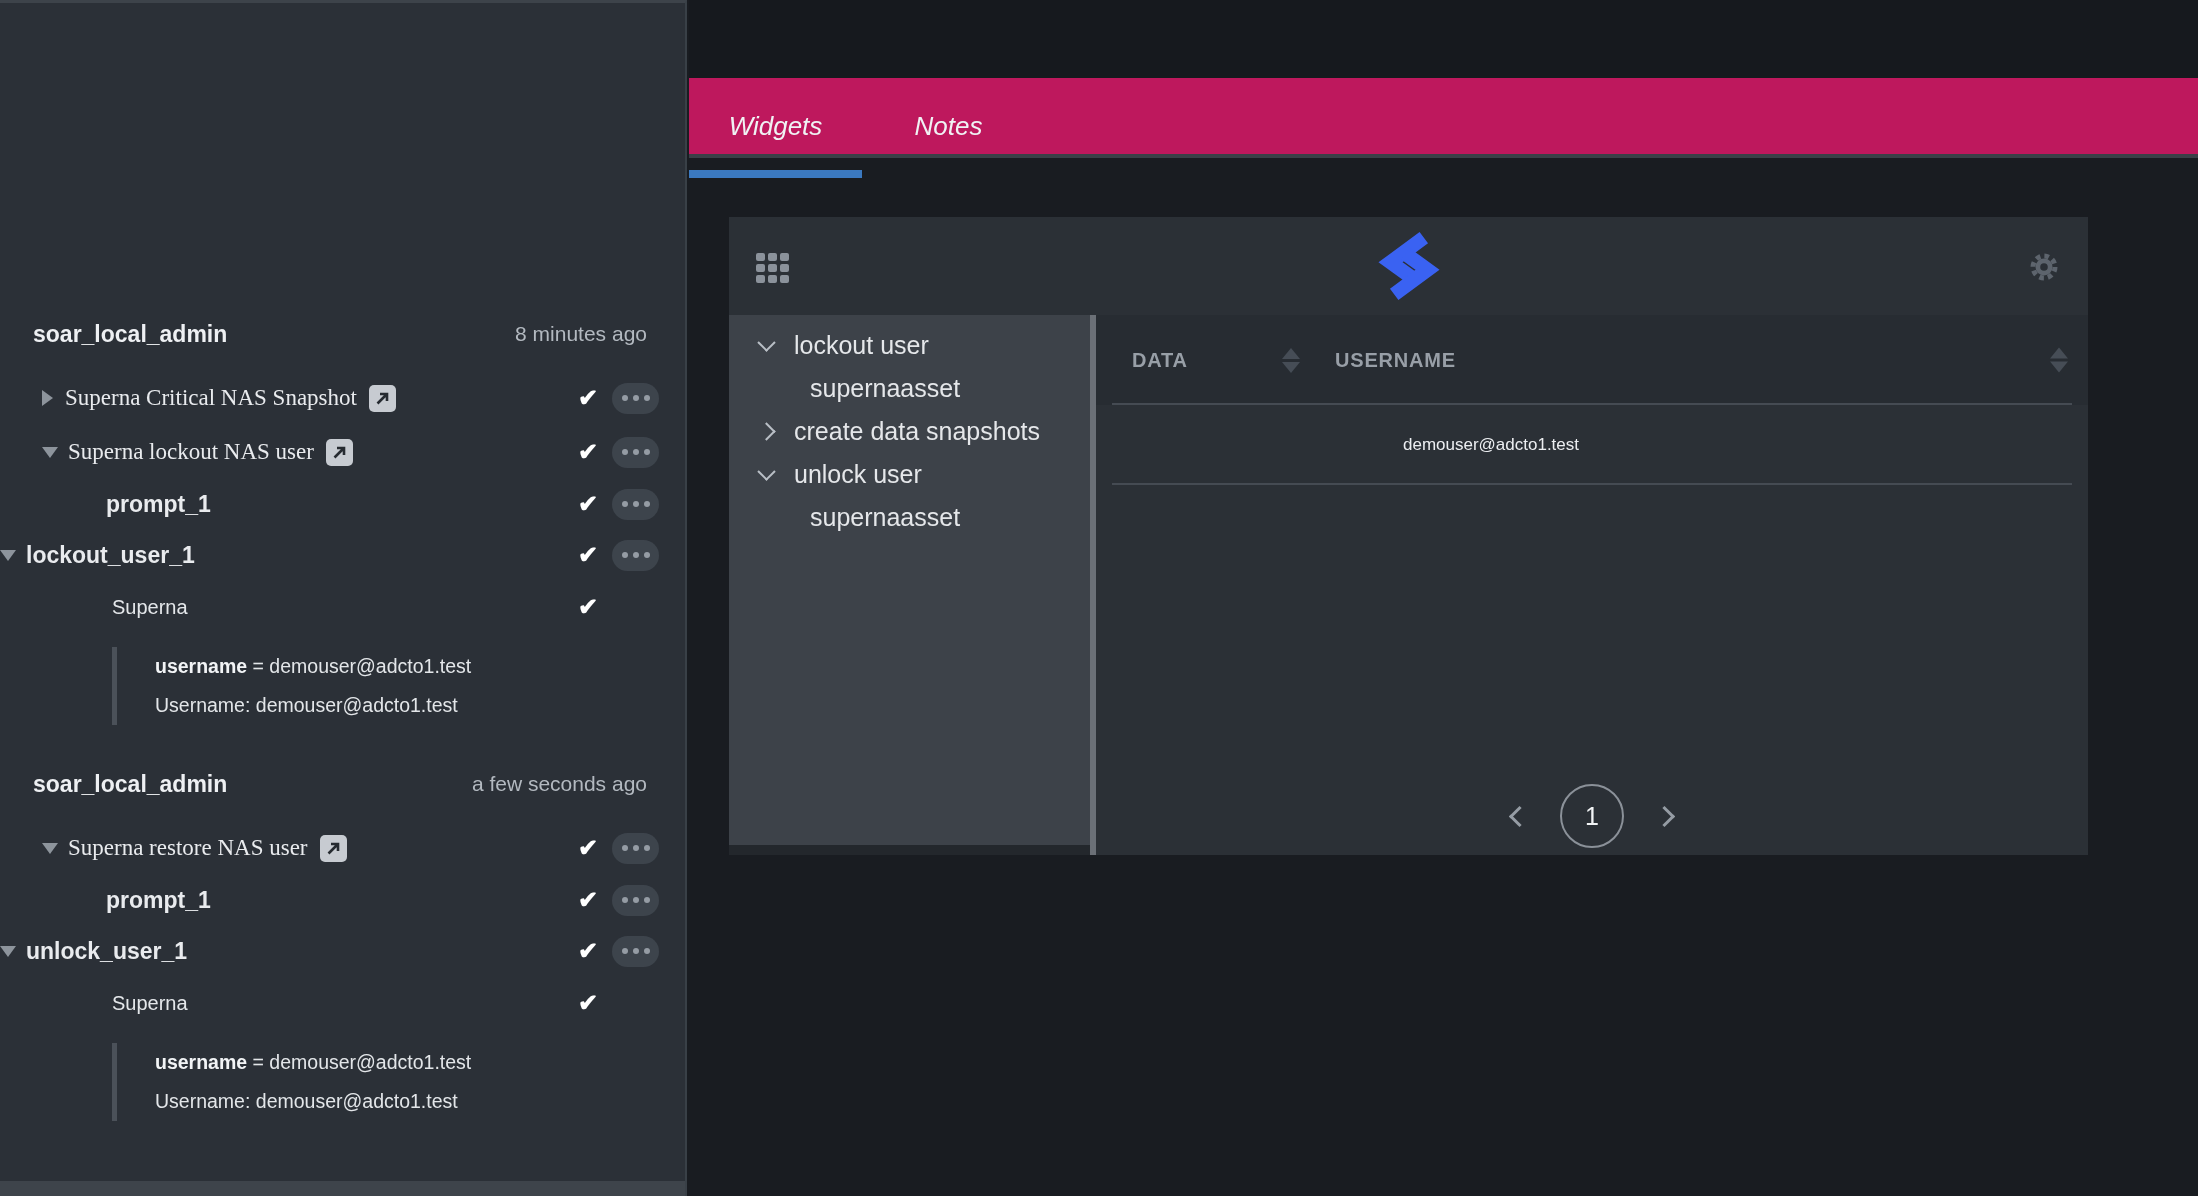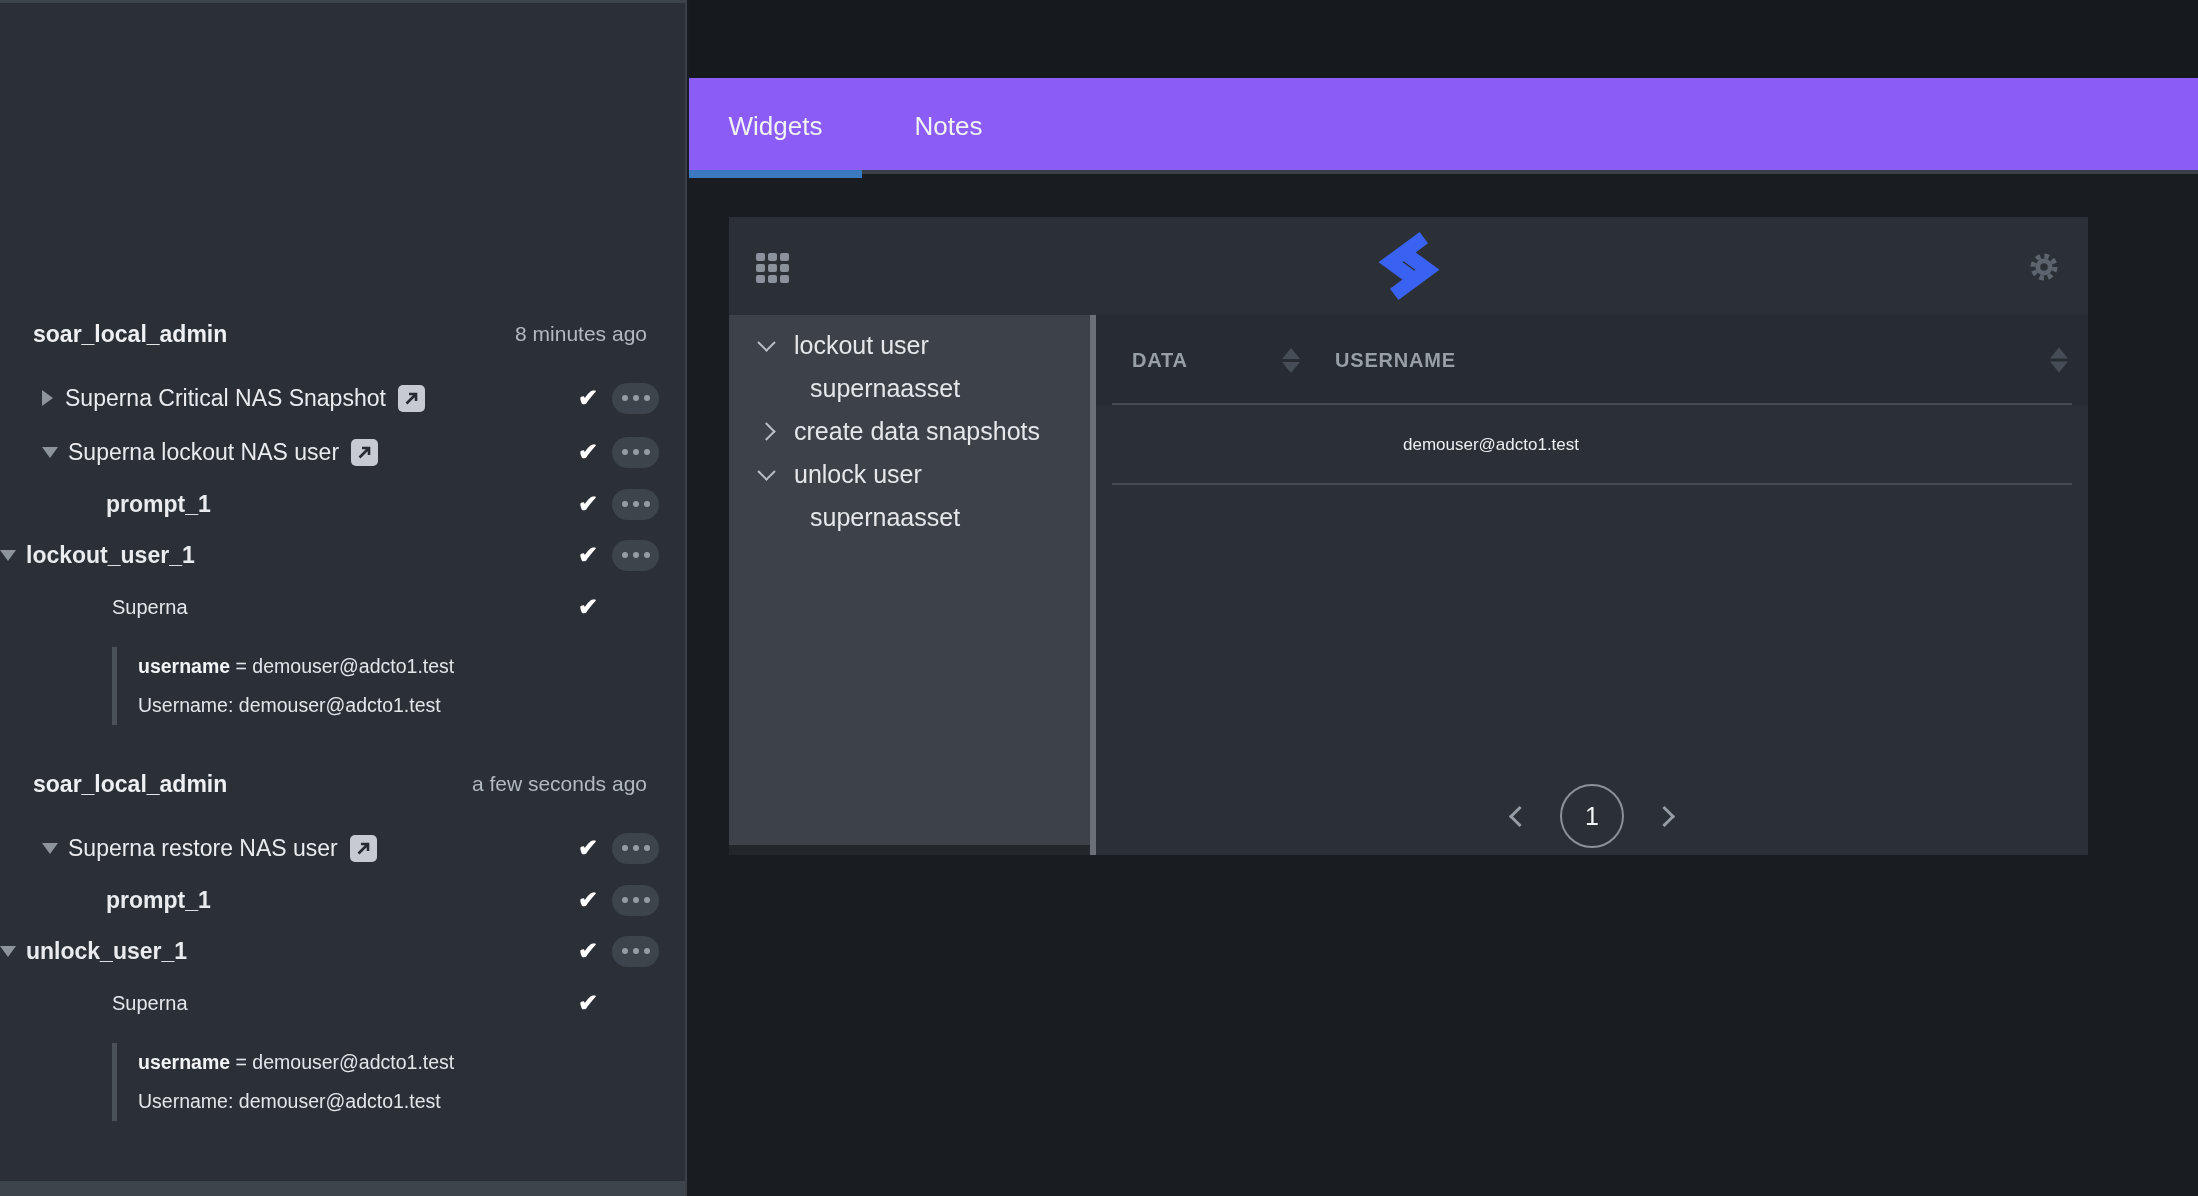--- a/index.html
+++ b/index.html
@@ -11,43 +11,43 @@
                 background:#2b3037; border-top:3px solid #3d434a; border-right:2px solid #394047; }
   .left-scroll-strip { position:absolute; left:0; bottom:0; width:100%; height:15px; background:#3e444b; }
   .left-content { padding-top:314px; }
   .run-header { height:34px; margin-bottom:20px; display:flex; align-items:center;
                 justify-content:space-between; padding:0 38px 0 33px; }
   .run-user { font-size:23px; font-weight:bold; color:#eef0f3; }
   .run-time { font-size:21px; color:#b3b9c0; }
   .run-row { position:relative; display:flex; align-items:center; }
   .h54{height:54px;} .h50{height:50px;} .h52{height:52px;}
   .row-label { font-size:23px; color:#e9ebee; }
-  .w500{font-weight:500;} .w700{font-weight:700;}
+  .w500{font-weight:500;font-family:Liberation Serif, serif;} .w700{font-weight:700;}
   .app-label { font-size:20px; color:#e4e7ea; }
   .ind0 { padding-left:42px; } .ind-prompt { padding-left:106px; }
   .ind-block { } .ind-app { padding-left:112px; }
   .tri-right { width:0; height:0; border-top:8px solid transparent; border-bottom:8px solid transparent;
                border-left:11px solid #8d949c; margin-right:12px; flex:none; }
   .tri-down { width:0; height:0; border-left:8px solid transparent; border-right:8px solid transparent;
               border-top:11px solid #8d949c; margin-right:10px; flex:none; }
   .ext { width:27px; height:27px; border-radius:5px; background:#c7cbd1; margin-left:12px;
          display:inline-flex; align-items:center; justify-content:center; flex:none; }
   .check { position:absolute; right:87px; color:#ffffff; font-size:24px; font-weight:bold; }
   .pill { position:absolute; right:26px; width:47px; height:31px; border-radius:16px; background:#3d444c;
           display:flex; align-items:center; justify-content:center; gap:5px; }
   .pill span { width:6px; height:6px; border-radius:50%; background:#959ca4; }
-  .detail-block { margin:14px 12px 0 112px; border-left:5px solid #4b5159; padding-left:21px; }
+  .detail-block { margin:14px 12px 0 112px; border-left:5px solid #4b5159; padding-left:38px; }
   .detail-line { line-height:39px; font-size:19.5px; color:#e3e6e9; }
   .detail-key { font-weight:bold; color:#f2f4f6; }
   .run-gap { height:42px; }
 
   
   .right-top-bar { position:absolute; left:689px; top:0; right:0; height:78px; background:#16191e; }
-  .tab-bar { position:absolute; left:689px; top:78px; right:0; height:96px; background:#8b5cf6;
-             border-bottom:4px solid #3a4047; display:flex; }
+  .tab-bar { position:absolute; left:689px; top:78px; right:0; height:80px; background:#be185d;
+             border-bottom:4px solid #3a4047; display:flex;font-style:italic; }
   .tab { width:173px; height:96px; display:flex; align-items:center; justify-content:center;
          font-size:26px; color:#f0f2f4; position:relative; cursor:pointer; }
   .tab-underline { position:absolute; left:0; right:0; bottom:-4px; height:8px; background:#3b79c0; }
 
   
   .widget { position:absolute; left:729px; top:217px; width:1359px; height:638px; background:#2b3036; }
   .widget-header { position:relative; height:98px; }
   .grid-icon { position:absolute; left:27px; top:36px; display:grid;
                grid-template-columns:repeat(3,9px); grid-template-rows:repeat(3,8px); gap:3px; }
   .grid-icon span { background:#8b929b; border-radius:2px; }

